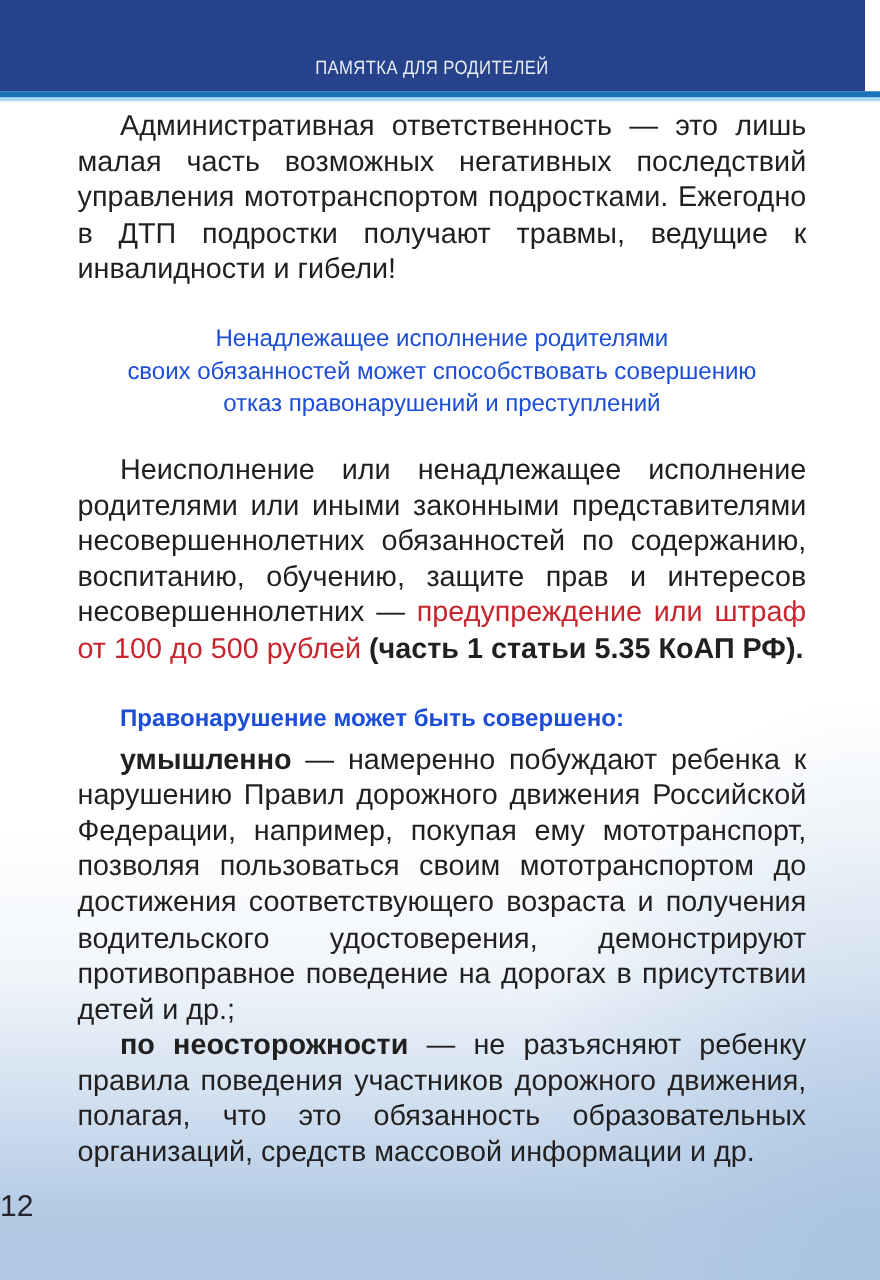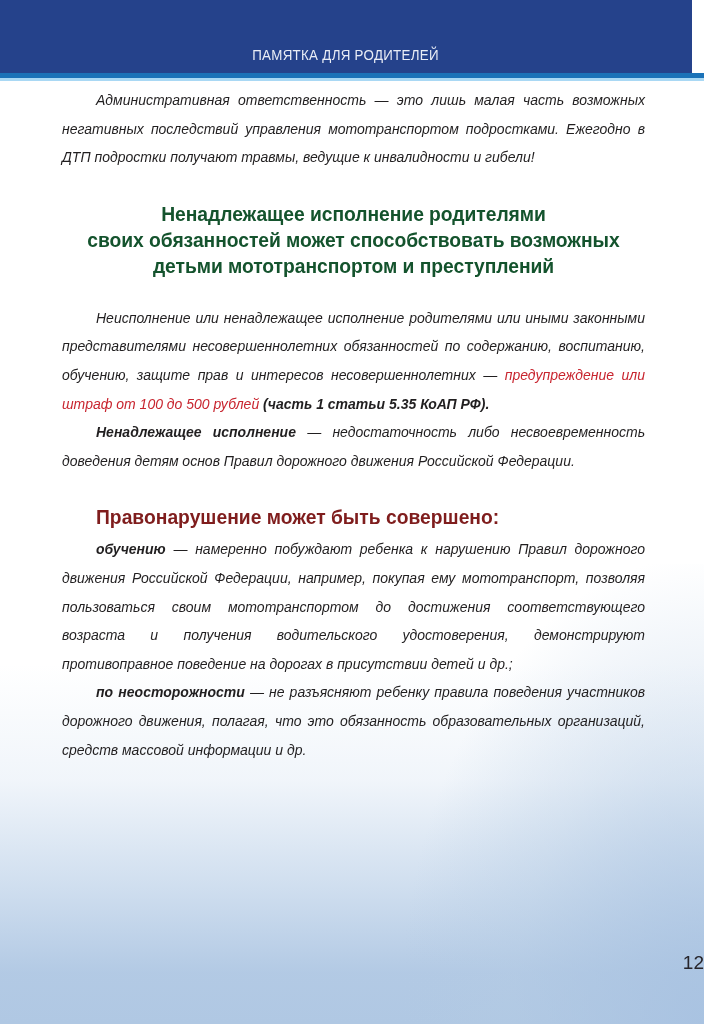--- a/index.html
+++ b/index.html
@@ -75,66 +75,65 @@
 
   
   .content {
     position: absolute;
     top: 86px;
     left: 62px;
     width: 583px;
   }
   p.body {
     margin: 0;
-    font-size: 14px;
+    font-size: 23px;
     line-height: 28.6px;
     color: #211f20;
     text-align: justify;
     text-justify: inter-word;
     text-indent: 34px;
     hyphens: manual;
-    font-style: italic;
   }
   .b { font-weight: bold; }
   .red { color: #c8252f; }
 
   
   .blue-head {
     margin: 0;
-    color: #14532d;
-    font-weight: bold;
+    color: #1d4ed8;
+    font-weight: normal;
     font-size: 19.3px;
     line-height: 26px;
     text-align: center;
     letter-spacing: -0.05px;
   }
   .blue-head .ln { display: block; white-space: nowrap; }
 
   .blue-sub {
     margin: 0;
-    color: #7f1d1d;
+    color: #1d4ed8;
     font-weight: bold;
     font-size: 19.3px;
     line-height: 26px;
     text-align: left;
     padding-left: 34px;
   }
 
   .gap-before-head { height: 30px; }
   .gap-after-head  { height: 24px; }
   .gap-before-sub  { height: 30px; }
   .gap-after-sub   { height: 4px; }
 
   
   .page-number {
     position: absolute;
     left: 0; right: 0;
     top: 952px;
-    text-align: right;
-    font-size: 19px;
+    text-align: left;
+    font-size: 24px;
     color: #26242a;
   }
 </style>
 </head>
 <body>
 
 <div class="page">
 
   <div class="page-wash"></div>
   <div class="page-wash-side"></div>
@@ -146,38 +145,37 @@
   <div class="header-rule-light"></div>
 
   <div class="content">
 
     <p class="body">Административная ответственность — это лишь малая часть возможных негативных последствий управления мототранспортом подростками. Ежегодно в ДТП подростки получают травмы, ведущие к инвалидности и гибели!</p>
 
     <div class="gap-before-head"></div>
 
     <h2 class="blue-head">
       <span class="ln">Ненадлежащее исполнение родителями</span>
-      <span class="ln">своих обязанностей может способствовать возможных</span>
-      <span class="ln">детьми мототранспортом и преступлений</span>
+      <span class="ln">своих обязанностей может способствовать совершению</span>
+      <span class="ln">отказ правонарушений и преступлений</span>
     </h2>
 
     <div class="gap-after-head"></div>
 
     <p class="body"><span>Неисполнение или ненадлежащее исполнение родителями или иными законными представителями несовершеннолетних обязанностей по содержанию, воспитанию, обучению, защите прав и интересов несовершеннолетних — </span><span class="red">предупреждение или штраф от 100 до 500 рублей </span><span class="b">(часть 1 статьи 5.35 КоАП РФ).</span></p>
 
 
-    <p class="body"><span class="b">Ненадлежащее исполнение</span><span> — недостаточность либо несвоевременность доведения детям основ Правил дорожного движения Российской Федерации.</span></p>
 
     <div class="gap-before-sub"></div>
 
     <h3 class="blue-sub">Правонарушение может быть совершено:</h3>
 
     <div class="gap-after-sub"></div>
 
-    <p class="body"><span class="b">обучению</span><span> — намеренно побуждают ребенка к нарушению Правил дорожного движения Российской Федерации, например, покупая ему мототранспорт, позволяя пользоваться своим мототранспортом до достижения соответствующего возраста и получения водительского удостоверения, демонстрируют противоправное поведение на дорогах в присутствии детей и др.;</span></p>
+    <p class="body"><span class="b">умышленно</span><span> — намеренно побуждают ребенка к нарушению Правил дорожного движения Российской Федерации, например, покупая ему мототранспорт, позволяя пользоваться своим мототранспортом до достижения соответствующего возраста и получения водительского удостоверения, демонстрируют противоправное поведение на дорогах в присутствии детей и др.;</span></p>
 
     <p class="body"><span class="b">по неосторожности</span><span> — не разъясняют ребенку правила поведения участников дорожного движения, полагая, что это обязанность образовательных организаций, средств массовой информации и др.</span></p>
 
   </div>
 
   <div class="page-number">12</div>
 
 </div>
 
 </body></html>

